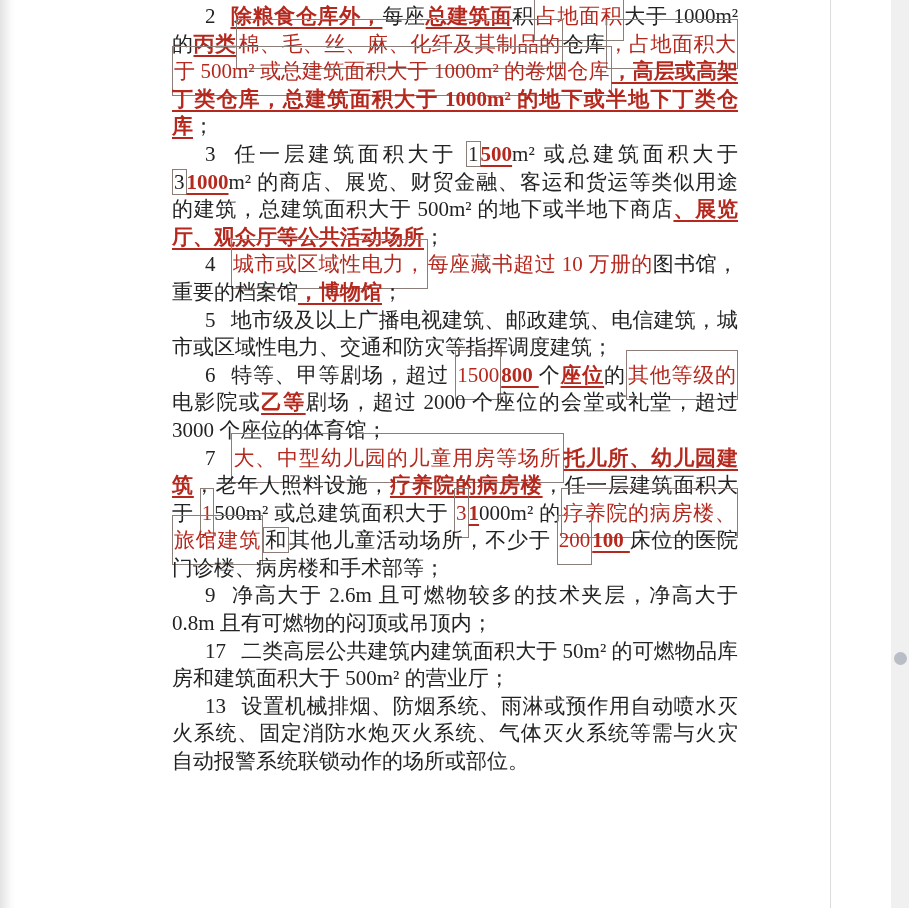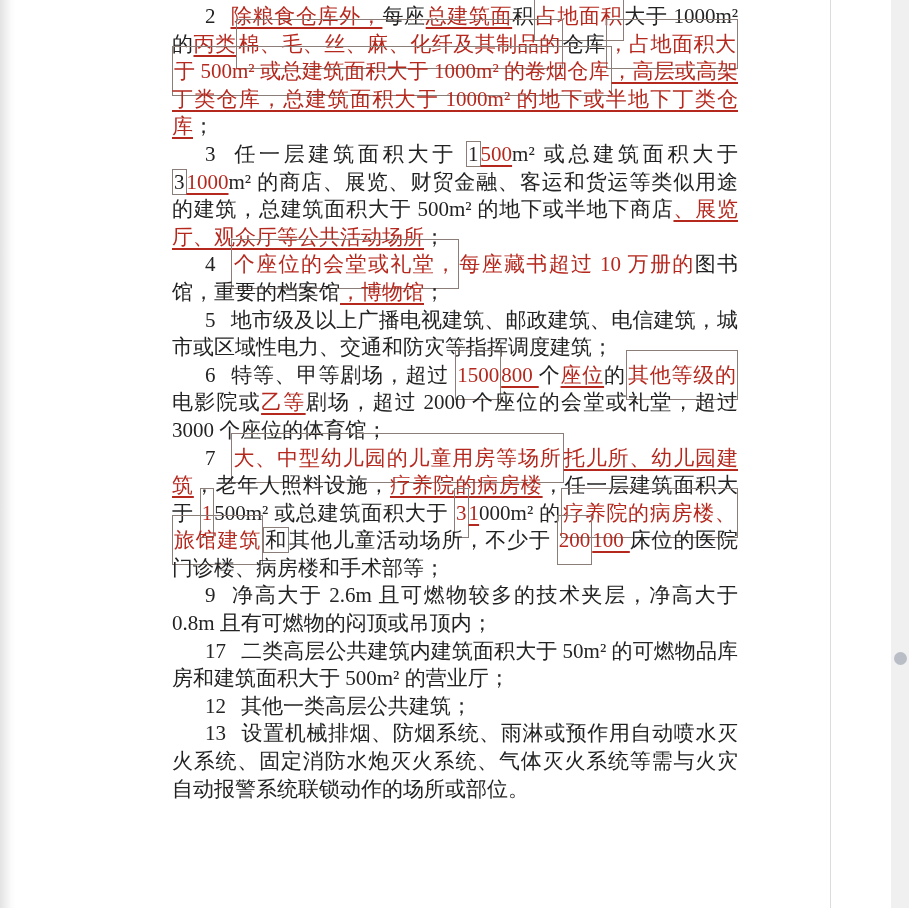--- a/index.html
+++ b/index.html
@@ -30,21 +30,21 @@
   .content {
     position: absolute; left: 172px; top: 3px; width: 566px;
     font-size: 21px; line-height: 27.6px;
     text-align: justify;
     color: var(--ink, #222);
   }
   p.item { text-indent: 33px; }
   .num { margin-right: 15px; }
   
   .seg-n   { color: var(--ink, #222); }
-  .seg-ins { color: var(--red, #b5281e); text-decoration: underline; text-decoration-thickness: 1.5px; text-underline-offset: 4px; }
+  .seg-ins { color: var(--red, #b5281e); text-decoration: underline; text-decoration-thickness: 1.5px; text-underline-offset: 4px; font-weight: bold; }
   .seg-red { color: var(--red, #b5281e); }
   .seg-box {
     color: var(--red, #b5281e);
     border: 1.3px solid var(--boxb, #8a8a8a);
     padding: 12px 1px;
     box-decoration-break: clone; -webkit-box-decoration-break: clone;
   }
   .seg-boxk {
     color: var(--ink, #222);
     border: 1.3px solid var(--boxb, #8a8a8a);
@@ -55,27 +55,26 @@
 </head>
 <body>
 
 <div class="page">
   <div class="page-shadow-left"></div>
 
   <div class="content">
     <div id="clause-list">
         <p class="item"><span class="num">2</span><span class="seg-ins">除粮食仓库外，</span><span class="seg-n">每座</span><span class="seg-ins">总建筑面</span><span class="seg-n">积</span><span class="seg-box">占地面积</span><span class="seg-n">大于 1000m² 的</span><span class="seg-ins">丙类</span><span class="seg-box">棉、毛、丝、麻、化纤及其制品的</span><span class="seg-n">仓库</span><span class="seg-box">，占地面积大于 500m² 或总建筑面积大于 1000m² 的卷烟仓库</span><span class="seg-ins">，高层或高架丁类仓库，总建筑面积大于 1000m² 的地下或半地下丁类仓库</span><span class="seg-n">；</span></p>
         <p class="item"><span class="num">3</span><span class="seg-n">任一层建筑面积大于 </span><span class="seg-boxk">1</span><span class="seg-ins">500</span><span class="seg-n">m² 或总建筑面积大于 </span><span class="seg-boxk">3</span><span class="seg-ins">1000</span><span class="seg-n">m² 的商店、展览、财贸金融、客运和货运等类似用途的建筑，总建筑面积大于 500m² 的地下或半地下商店</span><span class="seg-ins">、展览厅、观众厅等公共活动场所</span><span class="seg-n">；</span></p>
-        <p class="item"><span class="num">4</span><span class="seg-box">个座位的会堂或礼堂，</span><span class="seg-red">每座藏书超过 10 万册的</span><span class="seg-n">图书馆，重要的档案馆</span><span class="seg-ins">，博物馆</span><span class="seg-n">；</span></p>
+        <p class="item"><span class="num">4</span><span class="seg-box">城市或区域性电力，</span><span class="seg-red">每座藏书超过 10 万册的</span><span class="seg-n">图书馆，重要的档案馆</span><span class="seg-ins">，博物馆</span><span class="seg-n">；</span></p>
         <p class="item"><span class="num">5</span><span class="seg-n">地市级及以上广播电视建筑、邮政建筑、电信建筑，城市或区域性电力、交通和防灾等指挥调度建筑；</span></p>
         <p class="item"><span class="num">6</span><span class="seg-n">特等、甲等剧场，超过 </span><span class="seg-box">1500</span><span class="seg-ins">800 </span><span class="seg-n">个</span><span class="seg-ins">座位</span><span class="seg-n">的</span><span class="seg-box">其他等级的</span><span class="seg-n">电影院或</span><span class="seg-ins">乙等</span><span class="seg-n">剧场，超过 2000 个座位的会堂或礼堂，超过 3000 个座位的体育馆；</span></p>
         <p class="item"><span class="num">7</span><span class="seg-box">大、中型幼儿园的儿童用房等场所</span><span class="seg-ins">托儿所、幼儿园建筑</span><span class="seg-n">，老年人照料设施，</span><span class="seg-ins">疗养院的病房楼</span><span class="seg-n">，任一层建筑面积大于 </span><span class="seg-box">1</span><span class="seg-n">500m² 或总建筑面积大于 </span><span class="seg-box">3</span><span class="seg-ins">1</span><span class="seg-n">000m² 的</span><span class="seg-box">疗养院的病房楼、旅馆建筑</span><span class="seg-boxk">和</span><span class="seg-n">其他儿童活动场所，不少于 </span><span class="seg-box">200</span><span class="seg-ins">100 </span><span class="seg-n">床位的医院门诊楼、病房楼和手术部等；</span></p>
         <p class="item"><span class="num">9</span><span class="seg-n">净高大于 2.6m 且可燃物较多的技术夹层，净高大于 0.8m 且有可燃物的闷顶或吊顶内；</span></p>
         <p class="item"><span class="num">17</span><span class="seg-n">二类高层公共建筑内建筑面积大于  50m² 的可燃物品库房和建筑面积大于 500m² 的营业厅；</span></p>
-        <p class="item"><span class="num">12</span><span class="seg-n">其他一类高层公共建筑；</span></p>
         <p class="item"><span class="num">13</span><span class="seg-n">设置机械排烟、防烟系统、雨淋或预作用自动喷水灭火系统、固定消防水炮灭火系统、气体灭火系统等需与火灾自动报警系统联锁动作的场所或部位。</span></p>
       </div>
 
   </div>
 
   <div class="page-edge-right"></div>
   <div class="scrollbar-track">
     <div class="scrollbar-thumb"></div>
   </div>
 </div>

